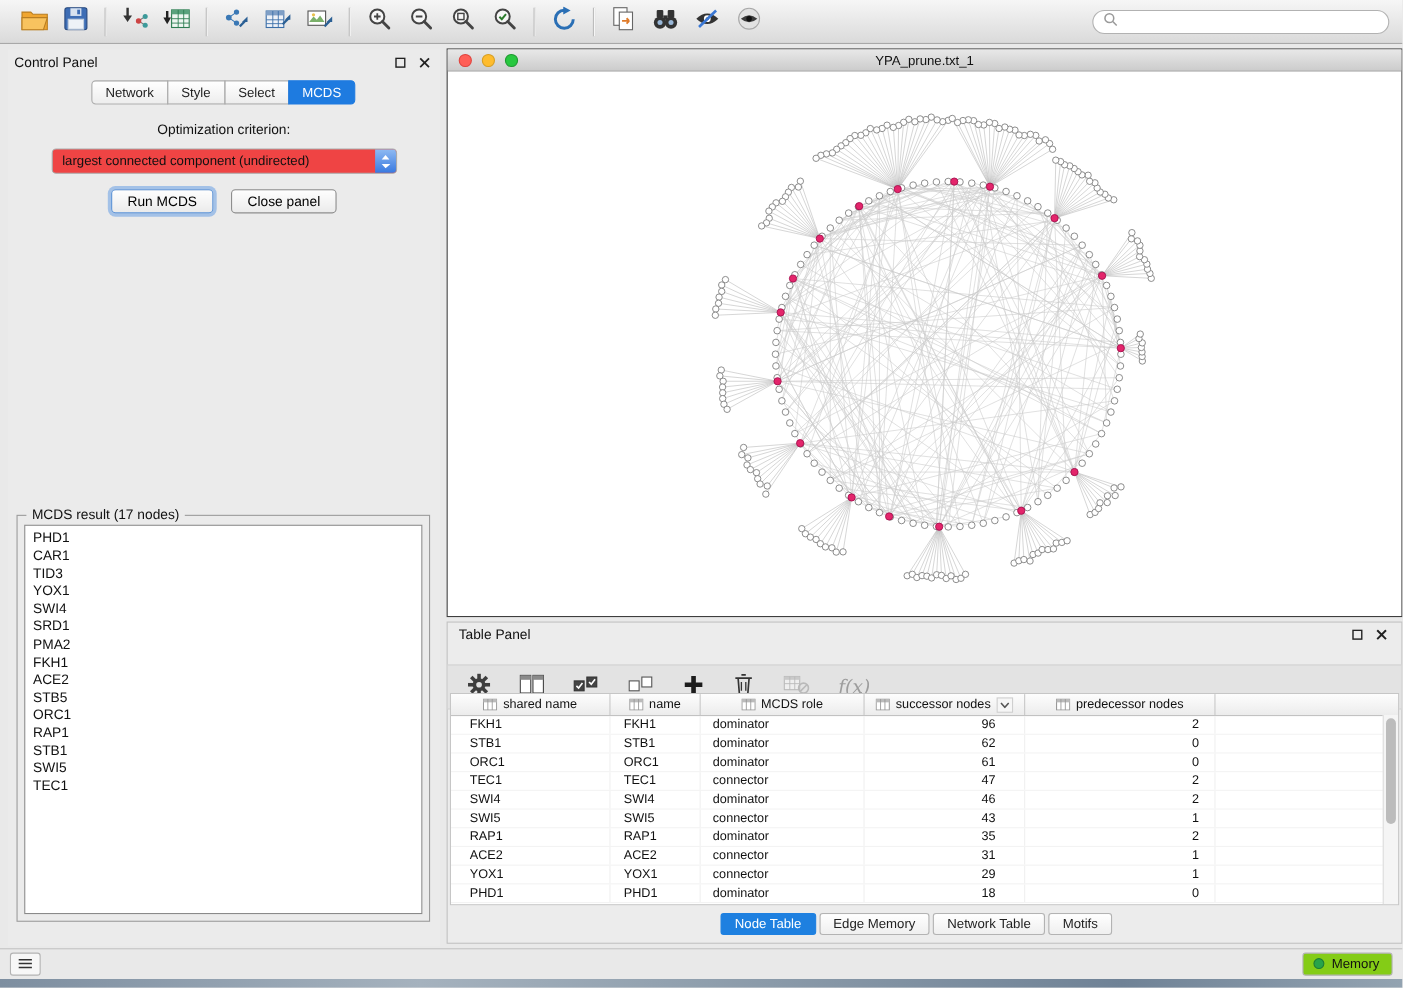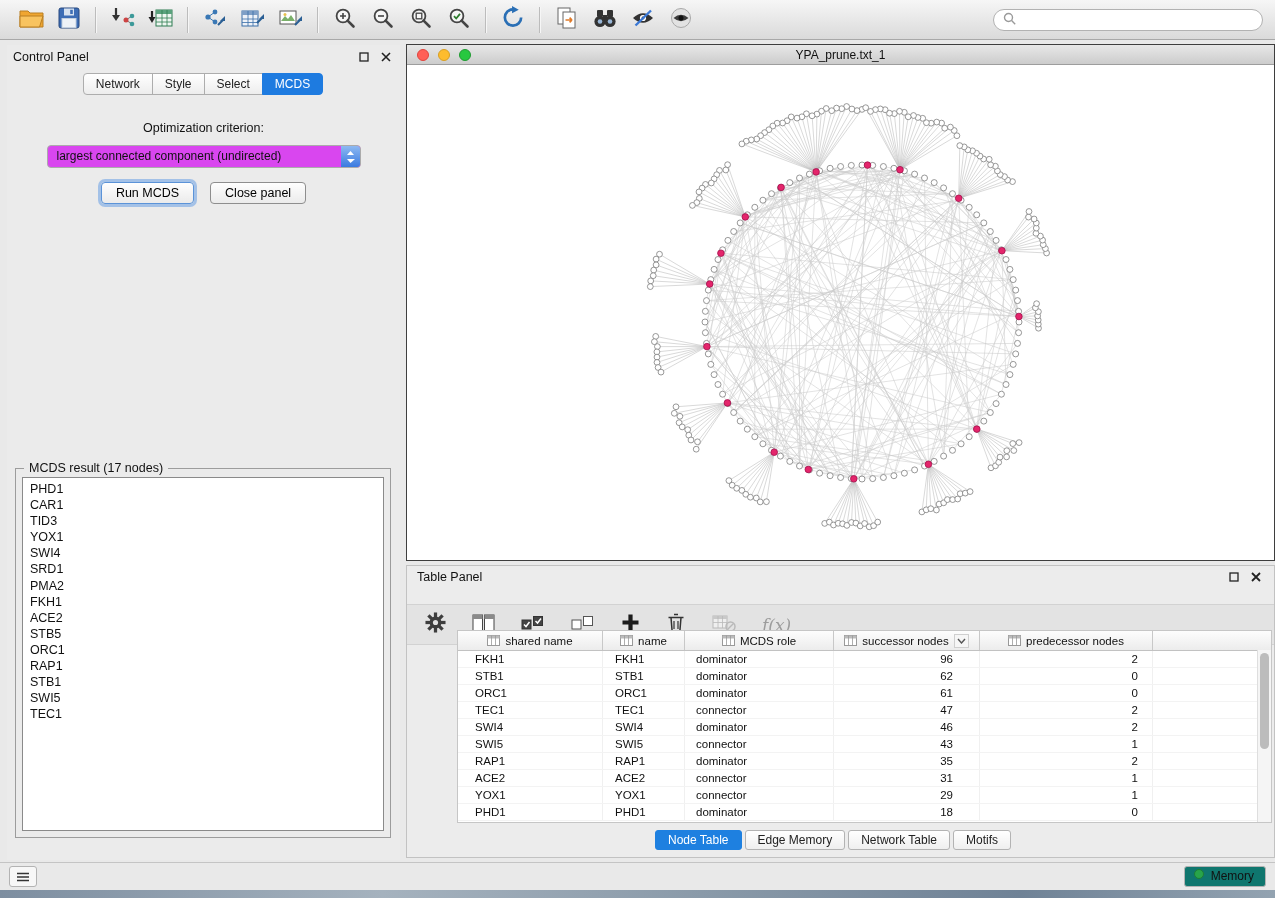--- a/index.html
+++ b/index.html
@@ -21,23 +21,23 @@
   .control-panel{position:absolute;left:7px;top:45px;width:393px;bottom:38px;background:#ebebeb;}
   .cp-header{height:24px;display:flex;align-items:center;padding:0 6px 0 6px;font-size:12.5px;}
   .winbtns{margin-left:auto;display:flex;gap:10px;align-items:center;padding-right:2px;}
   .winbtn{width:12px;height:12px;display:flex;align-items:center;justify-content:center;}
   .cp-tabs{display:flex;justify-content:center;margin-top:4px;}
   .cp-tab{font-size:12px;padding:3px 12px;border:1px solid #adadad;margin-left:-1px;
     background:linear-gradient(#ffffff,#ededed);color:#222;}
   .cp-tab:first-child{border-radius:4px 0 0 4px;}
   .cp-tab:last-child{border-radius:0 4px 4px 0;}
   .cp-tab.active{background:#1e7be0;border-color:#1e7be0;color:#fff;}
-  .opt-label{text-align:center;margin-top:26px;font-size:12.5px;}
+  .opt-label{text-align:center;margin-top:16px;font-size:12.5px;}
   .dropdown{position:relative;margin:10px auto 0 auto;width:314px;height:23px;border:1px solid #ababab;
-    border-radius:4px;background:#d946ef;box-sizing:border-box;}
+    border-radius:4px;background:#ef4444;box-sizing:border-box;}
   .dd-text{line-height:21px;padding-left:9px;font-size:12px;white-space:nowrap;}
   .dd-btn{position:absolute;right:0px;top:0px;width:19px;height:21px;border-radius:0 3px 3px 0;
     background:linear-gradient(#8db9f2,#3a7ae0);display:flex;align-items:center;justify-content:center;}
   .btn-row{display:flex;justify-content:center;gap:16px;margin-top:14px;}
   .btn{font-size:12.5px;padding:3px 14px;border:1px solid #8e8e8e;border-radius:4px;
     background:linear-gradient(#fefefe,#ebebeb);font-family:inherit;}
   .btn.focused{box-shadow:0 0 0 3px rgba(104,158,228,.55);border-color:#5b93d8;}
   .result-box{position:absolute;left:8px;right:9px;top:423px;bottom:22px;border:1px solid #9c9c9c;}
   .result-legend{position:absolute;top:-8px;left:8px;background:#ebebeb;padding:0 5px;font-size:12.5px;}
   .result-list{position:absolute;left:6px;right:6px;top:8px;bottom:6px;background:#fff;
@@ -55,21 +55,21 @@
   .light.green{background:#28c840;border:1px solid #1f9a31;}
   #network-svg{position:absolute;left:0;top:19px;}
   
   .table-panel{position:absolute;left:0;top:521px;right:0;bottom:4px;background:#ececec;
     border:1px solid #c2c2c2;box-sizing:border-box;}
   .tp-header{height:22px;display:flex;align-items:center;padding:0 10px;font-size:12.5px;}
   .tp-toolbar{height:39px;background:#e3e3e3;border-top:1px solid #d2d2d2;border-bottom:1px solid #d2d2d2;
     display:flex;align-items:center;padding-left:18px;gap:26px;margin-top:16px;}
   .fx{font-family:"DejaVu Serif",serif;font-style:italic;color:#9c9c9c;font-size:17px;}
   .table-wrap{position:absolute;left:2px;right:2px;top:64px;bottom:34px;background:#fff;
-    border:1px solid #c6c6c6;overflow:hidden;margin-left:48px;}
+    border:1px solid #c6c6c6;overflow:hidden;}
   .thead{display:flex;height:19px;background:linear-gradient(#fdfdfd,#ececec);
     border-bottom:1px solid #c2c2c2;font-size:11.5px;}
   .th{display:flex;align-items:center;justify-content:center;gap:5px;border-right:1px solid #c8c8c8;box-sizing:border-box;}
   .chevbox{display:flex;align-items:center;justify-content:center;width:13px;height:12px;border:1px solid #cfcfcf;background:#f6f6f6;}
   .tr{display:flex;height:16px;align-items:stretch;font-size:11.5px;border-bottom:1px solid #f3f3f3;}
   .td{display:flex;align-items:center;border-right:1px solid #f0f0f0;box-sizing:border-box;white-space:nowrap;}
   .c1{width:145px;padding-left:17px;}
   .c2{width:82px;padding-left:12px;}
   .c3{width:149px;padding-left:11px;}
   .c4{width:146px;justify-content:flex-end;padding-right:26px;}
@@ -80,22 +80,22 @@
   .vthumb{position:absolute;left:2px;right:2px;top:3px;height:96px;background:#bcbcbc;border-radius:5px;}
   .tp-tabs{position:absolute;left:0;right:0;bottom:7px;display:flex;padding-left:248px;gap:3px;}
   .tp-tab{font-size:12px;padding:2px 12px;border:1px solid #b3b3b3;border-radius:3px;
     background:linear-gradient(#ffffff,#efefef);color:#222;}
   .tp-tab.active{background:#1e80e0;border-color:#1e80e0;color:#fff;}
   
   .statusbar{position:absolute;left:0;right:0;bottom:8px;height:28px;background:#e9e9e9;
     border-top:1px solid #c4c4c4;display:flex;align-items:center;padding:0 9px;box-sizing:border-box;}
   .list-btn{width:26px;height:19px;border:1px solid #b3b3b3;border-radius:3px;background:#f7f7f7;
     display:flex;align-items:center;justify-content:center;}
-  .memory-btn{margin-left:auto;display:flex;gap:7px;border:1px solid #b3b3b3;
-    background:#0f766e;border-radius:3px;padding:2px 11px 3px 9px;font-size:12px;}
+  .memory-btn{margin-left:auto;display:flex;align-items:center;gap:7px;border:1px solid #b3b3b3;
+    background:#84cc16;border-radius:3px;padding:2px 11px 3px 9px;font-size:12px;}
   .dot{width:10px;height:10px;border-radius:50%;background:#28a44a;border:1px solid #1d7d36;box-sizing:border-box;}
   .desktop{position:absolute;left:0;right:0;bottom:0;height:8px;
     background:linear-gradient(90deg,#7d8ea0,#a5b2be 30%,#8a9aa9 55%,#6f8296 80%,#93a3b1);}
 </style>
 </head>
 <body>
 
 <div class="toolbar">
   <div class="tbtn">
     <span>

